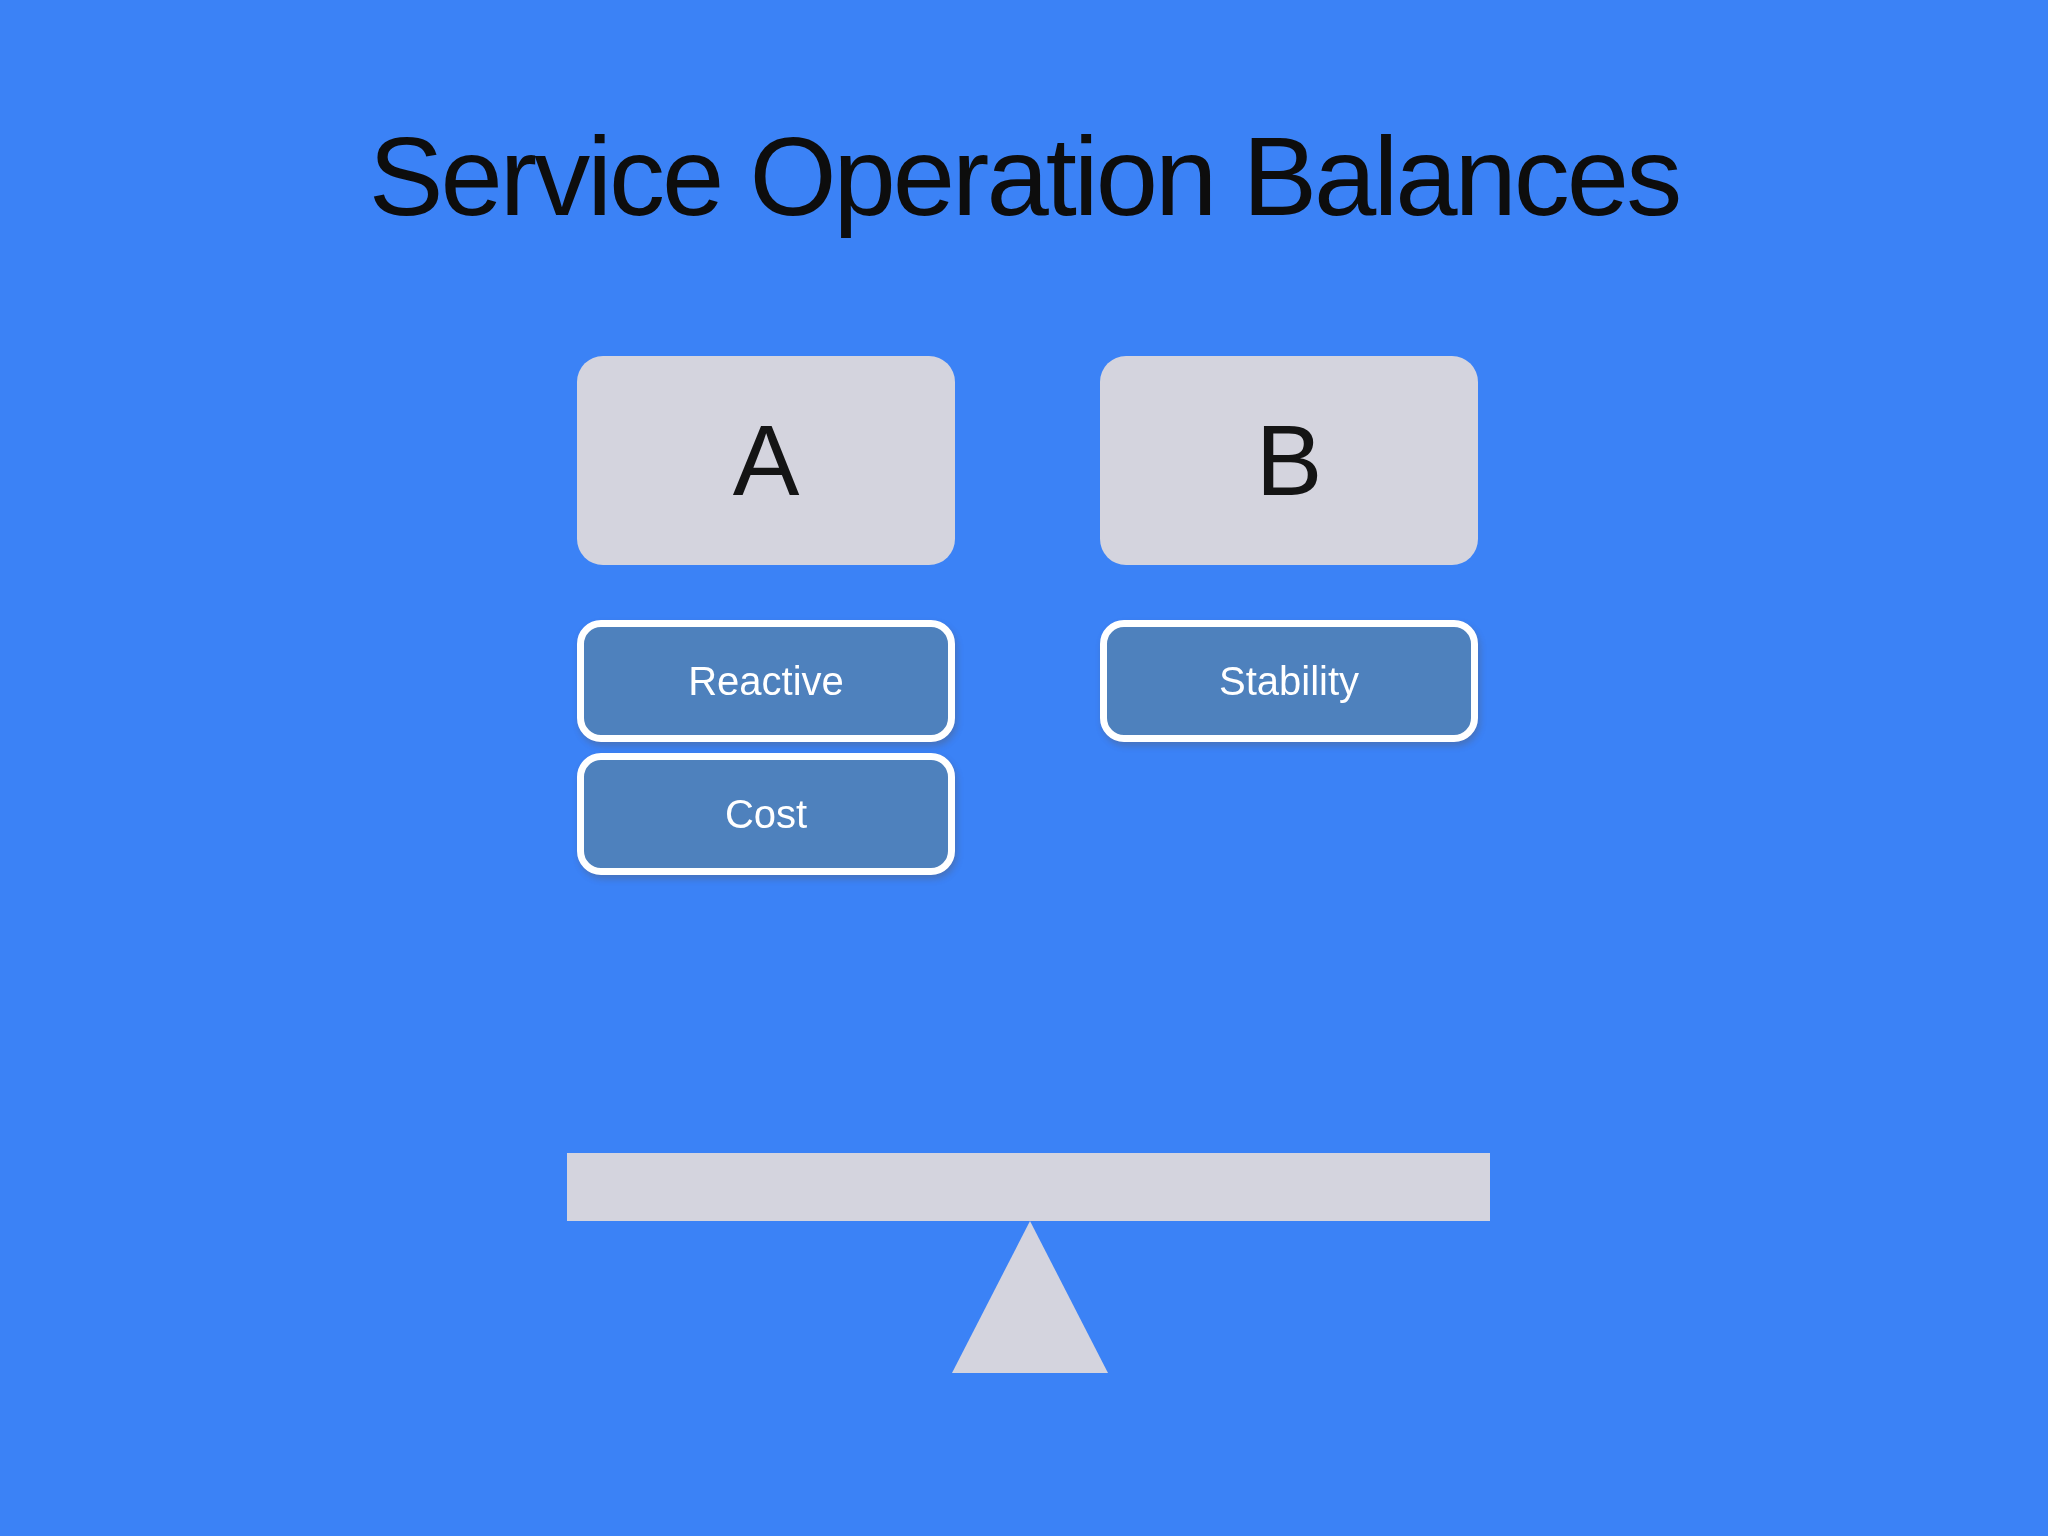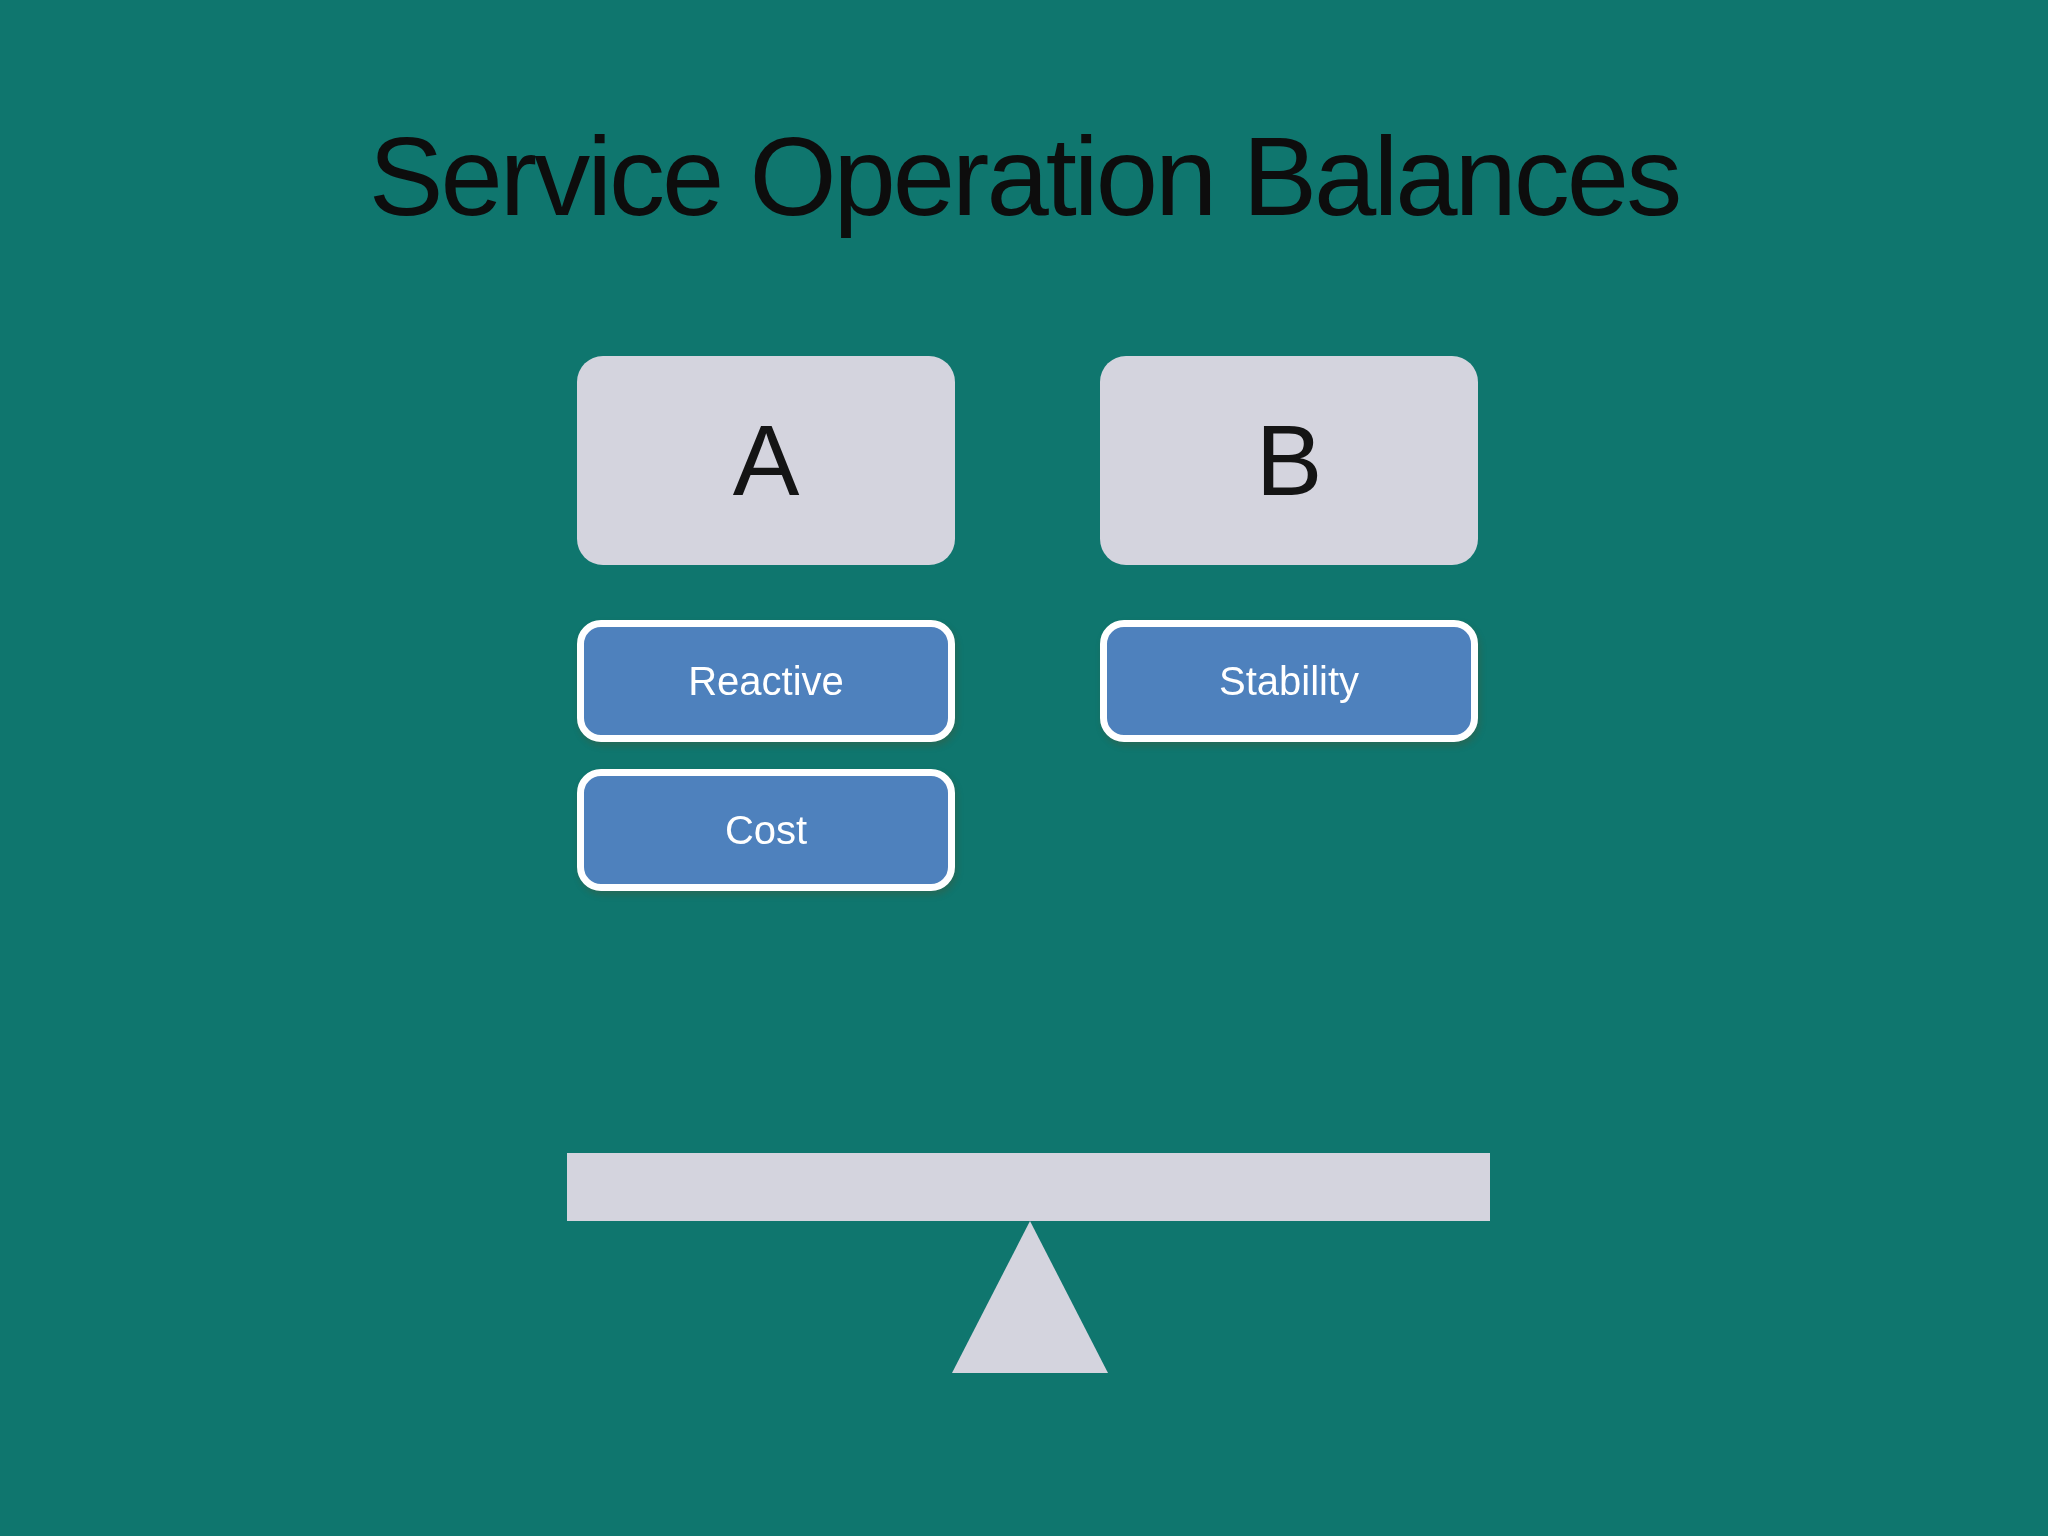--- a/index.html
+++ b/index.html
@@ -4,21 +4,21 @@
 <style>
   html, body {
     margin: 0;
     padding: 0;
     background: #fbc296;
   }
   .slide {
     position: relative;
     width: 2048px;
     height: 1536px;
-    background: #0f766e;
+    background: #3b82f6;
     overflow: hidden;
     font-family: "Liberation Sans", sans-serif;
   }
   .title {
     position: absolute;
     top: 112px;
     left: 0;
     width: 100%;
     margin: 0;
     text-align: center;
@@ -46,21 +46,21 @@
     font-size: 100px;
     color: #141414;
   }
   .items {
     position: absolute;
     top: 264px; 
     left: 0;
     width: 378px;
     display: flex;
     flex-direction: column;
-    gap: 27px;
+    gap: 11px;
   }
   .item-box {
     box-sizing: border-box;
     width: 378px;
     height: 122px;
     border: 7px solid #ffffff;
     border-radius: 24px;
     background: #4e81bd;
     display: flex;
     align-items: center;

